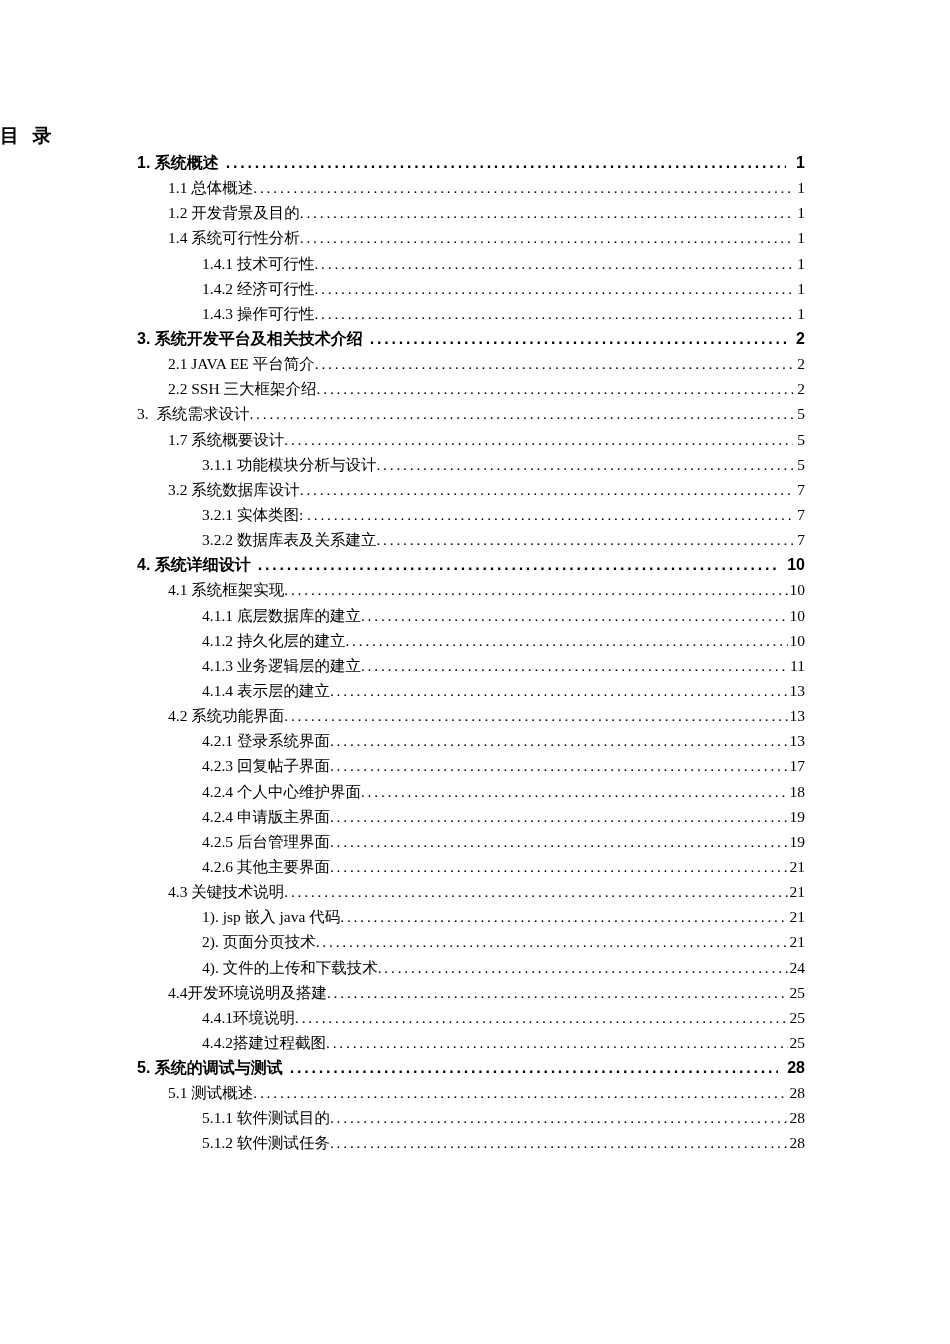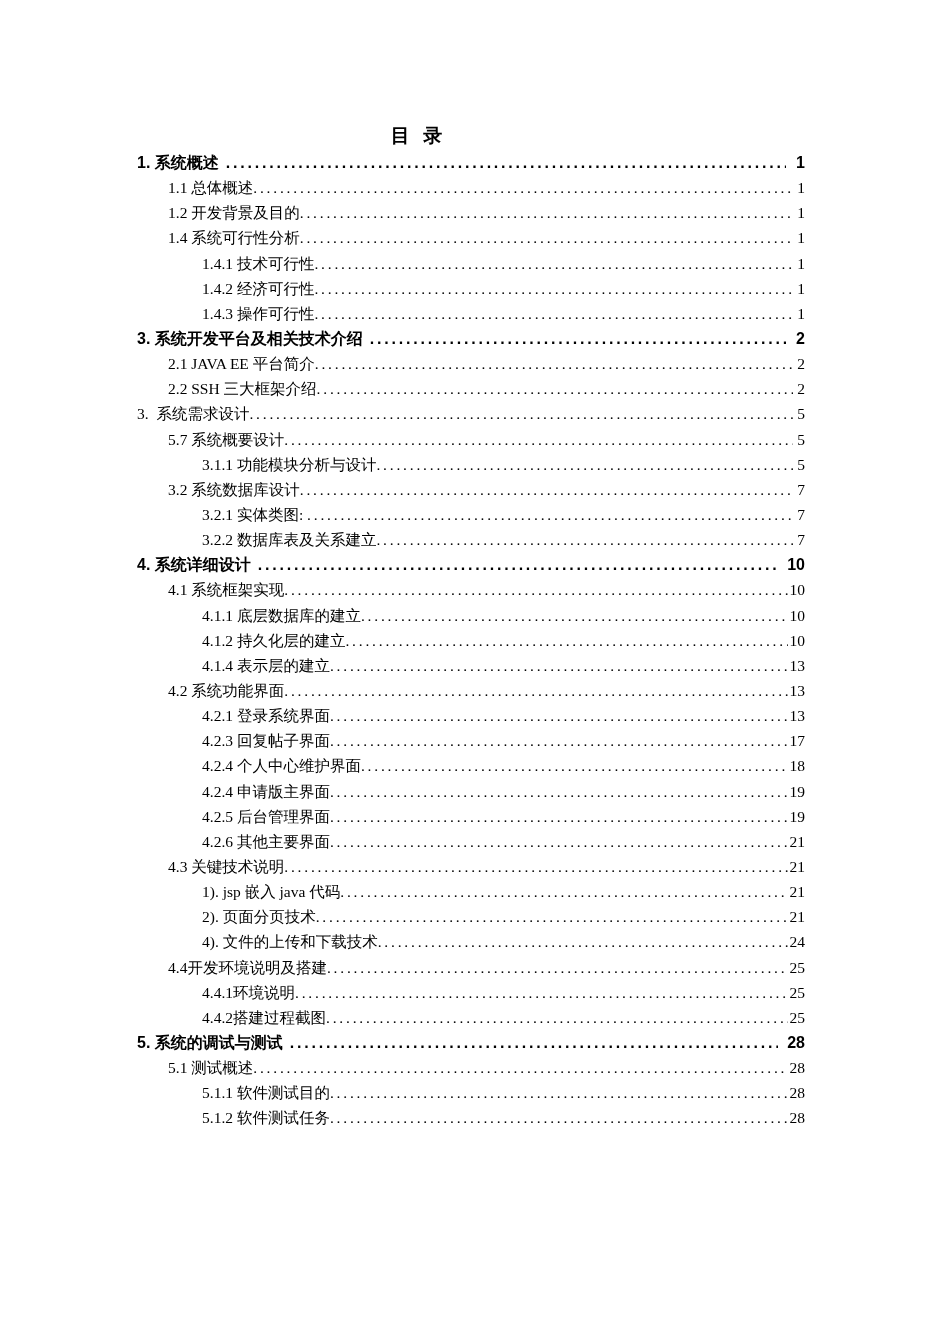--- a/index.html
+++ b/index.html
@@ -19,28 +19,27 @@
     position: absolute;
     inset: 0;
     background: #ffffff;
   }
   .toc-title {
     position: absolute;
     top: 125px;
     left: 0;
     width: 764px;
     margin: 0;
-    text-align: center;
+    text-align: left;
     font-family: "Liberation Sans", sans-serif;
     font-size: 19px;
     font-weight: bold;
     line-height: 22px;
     white-space: pre;
     letter-spacing: 1px;
-    padding-left: 35px;
   }
   .toc-list {
     position: absolute;
     top: 150px;
     left: 137px;
     width: 668px;
   }
   .row {
     display: flex;
     align-items: stretch;
@@ -133,21 +132,21 @@
     <span class="label">2.2 SSH 三大框架介绍</span>
     <span class="dots"></span>
     <span class="pg">2</span>
   </div>
       <div class="row lvl1">
     <span class="label">3.  系统需求设计</span>
     <span class="dots"></span>
     <span class="pg">5</span>
   </div>
       <div class="row lvl2">
-    <span class="label">5.7 系统概要设计</span>
+    <span class="label">1.7 系统概要设计</span>
     <span class="dots"></span>
     <span class="pg">5</span>
   </div>
       <div class="row lvl3">
     <span class="label">3.1.1 功能模块分析与设计</span>
     <span class="dots"></span>
     <span class="pg">5</span>
   </div>
       <div class="row lvl2">
     <span class="label">3.2 系统数据库设计</span>
@@ -176,20 +175,25 @@
   </div>
       <div class="row lvl3">
     <span class="label">4.1.1 底层数据库的建立</span>
     <span class="dots"></span>
     <span class="pg">10</span>
   </div>
       <div class="row lvl3">
     <span class="label">4.1.2 持久化层的建立</span>
     <span class="dots"></span>
     <span class="pg">10</span>
+  </div>
+      <div class="row lvl3">
+    <span class="label">4.1.3 业务逻辑层的建立</span>
+    <span class="dots"></span>
+    <span class="pg">11</span>
   </div>
       <div class="row lvl3">
     <span class="label">4.1.4 表示层的建立</span>
     <span class="dots"></span>
     <span class="pg">13</span>
   </div>
       <div class="row lvl2">
     <span class="label">4.2 系统功能界面</span>
     <span class="dots"></span>
     <span class="pg">13</span>

